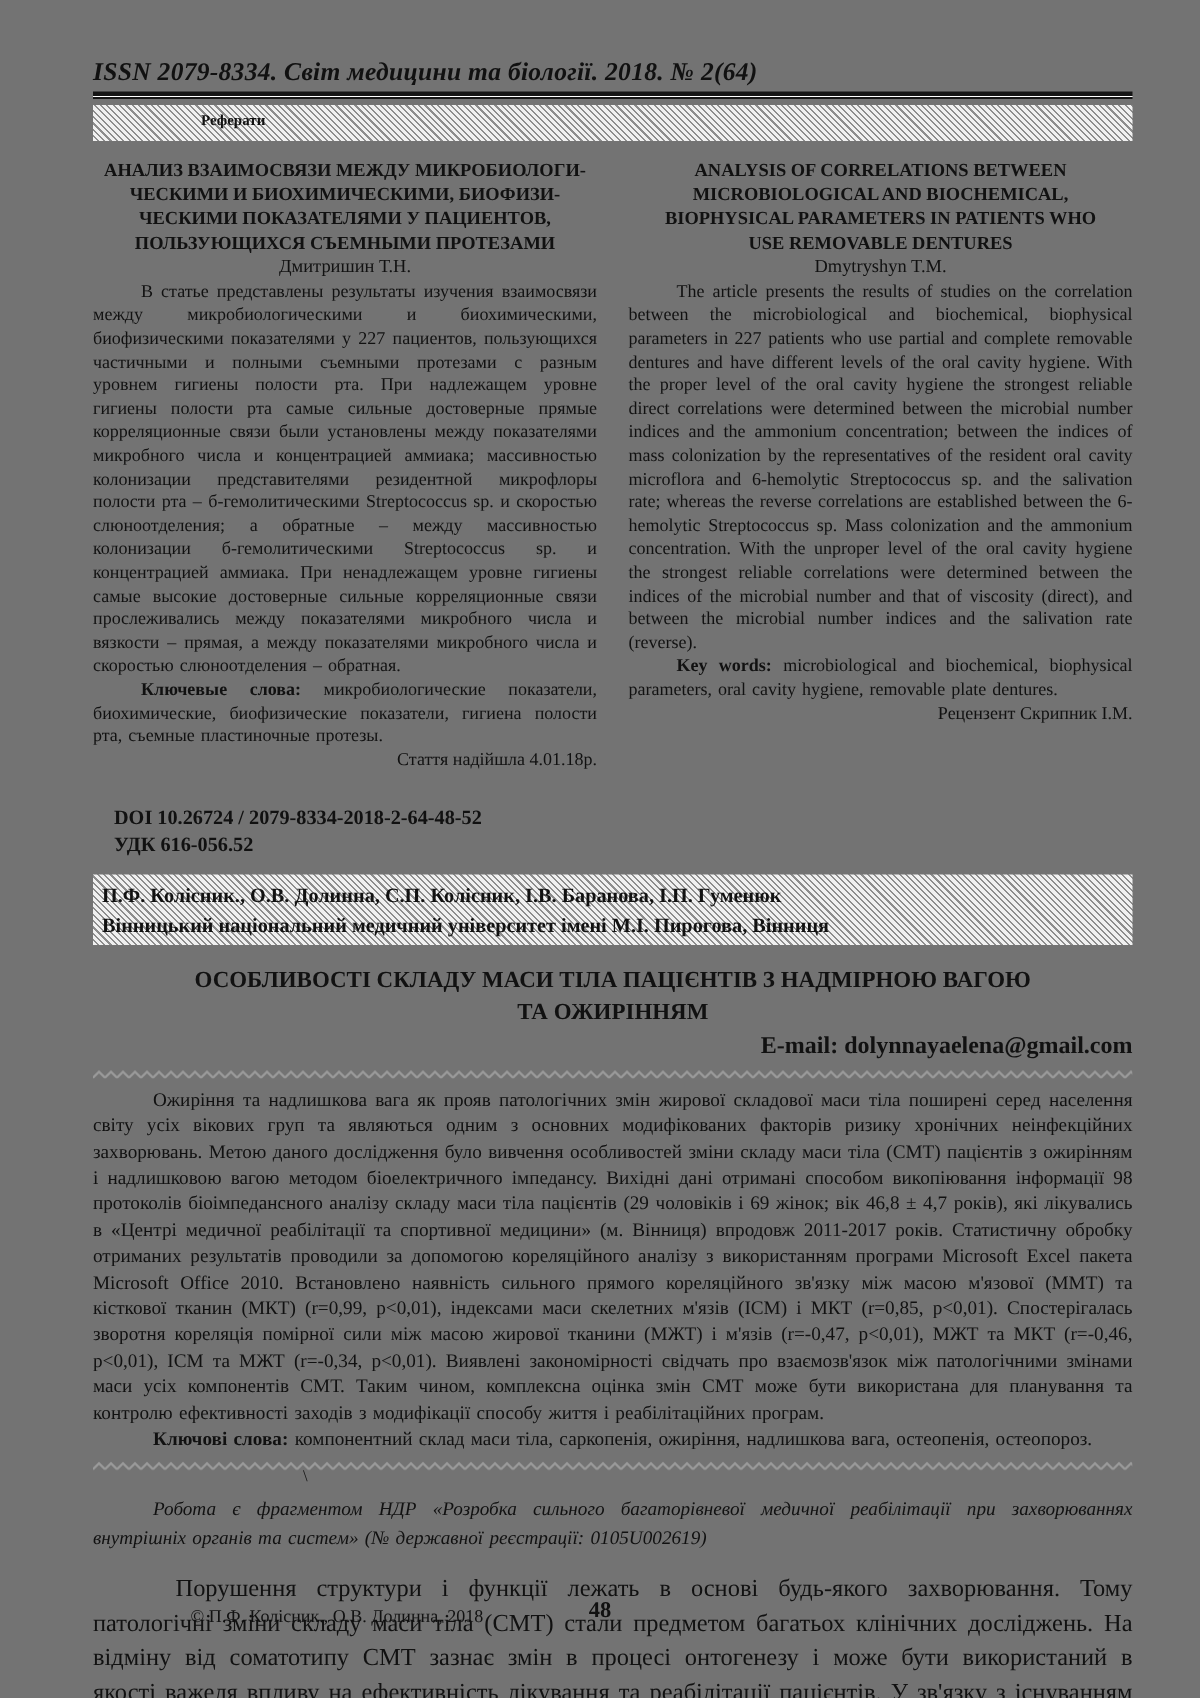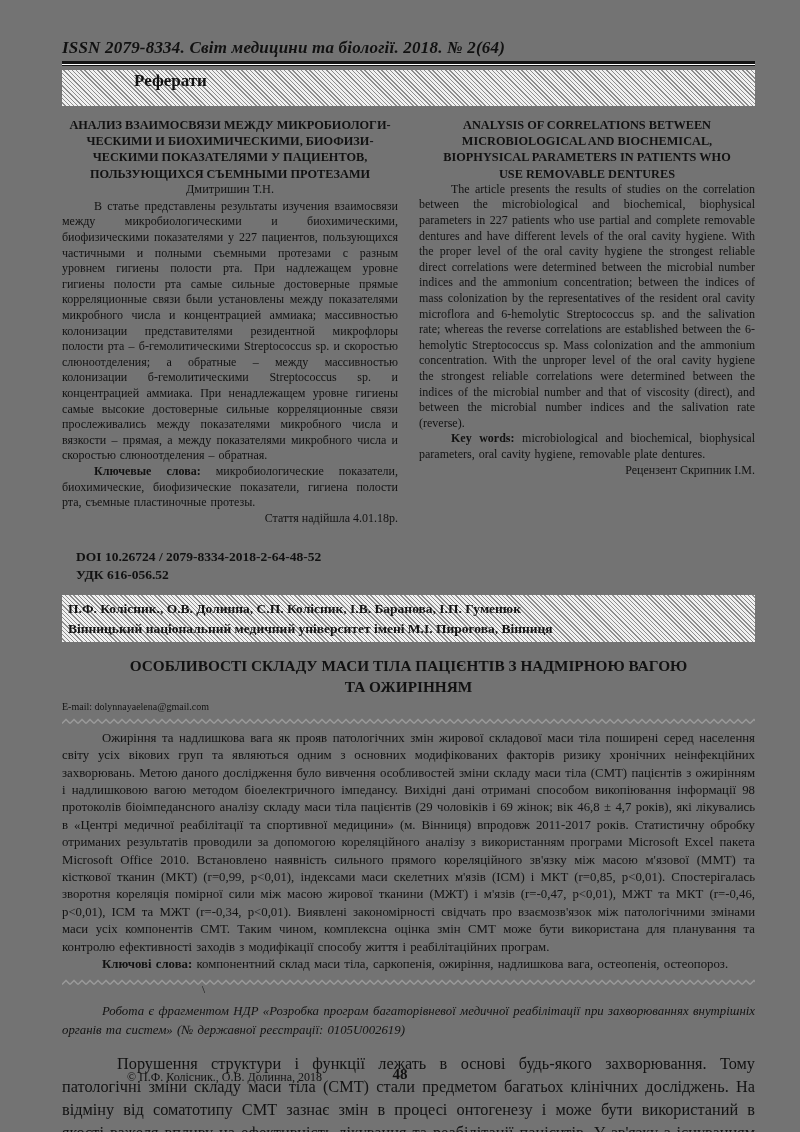--- a/index.html
+++ b/index.html
@@ -12,38 +12,38 @@
     overflow:hidden;
     font-family:"Liberation Serif","DejaVu Serif",serif;
     color:#111;
   }
   .content{width:693px;}
   
   .issn{font-size:17px;font-weight:bold;font-style:italic;letter-spacing:.2px;}
   .double-rule{height:5px;margin-top:3px;
     background:linear-gradient(to bottom,#151515 0 3px,#fff 3px 4px,#151515 4px 5px);}
   .hatch{background:repeating-linear-gradient(45deg,#f0f0f0 0px,#f0f0f0 2px,#8d8d8d 2px,#8d8d8d 3px);}
-  .referaty{margin-top:4px;height:36px;line-height:21px;
-    font-size:17px;font-weight:bold;padding-left:72px;box-sizing:border-box;}
+  .referaty{margin-top:4px;height:24px;line-height:21px;
+    font-size:10px;font-weight:bold;padding-left:72px;box-sizing:border-box;}
   
   .cols{display:flex;gap:21px;margin-top:11px;}
   .col{width:336px;font-size:12px;line-height:1.3;text-align:justify;}
   .col-title{font-weight:bold;text-align:center;font-size:12.3px;line-height:1.32;white-space:pre-line;}
   .col-author{font-weight:normal;text-align:center;font-size:12.3px;margin-bottom:1px;}
   .col-body{text-indent:32px;word-spacing:1px;}
   .col-kw{text-indent:32px;word-spacing:1px;}
   .kw-label{font-weight:bold;}
   .right-line{text-align:right;margin-top:0;}
   
   .doi-block{margin-top:22px;margin-left:14px;font-size:13.5px;font-weight:bold;line-height:1.32;}
   .authors-band{margin-top:11px;padding:4px 6px;text-align:left;
     font-size:13.5px;font-weight:bold;line-height:1.45;}
   .article-title{margin-top:13px;text-align:center;font-weight:bold;font-size:15.3px;
     line-height:1.4;white-space:pre-line;}
-  .email-line{text-align:left;font-size:10px;margin-top:3px;}
+  .email-line{text-align:right;font-size:16px;margin-top:3px;font-weight:bold;}
   .zigzag{display:block;width:100%;height:7px;margin-top:6px;}
   .abstract{margin-top:5px;font-size:12.8px;line-height:1.36;text-align:justify;
     text-indent:40px;word-spacing:1px;}
   .abstract-kw{font-size:12.8px;line-height:1.36;text-align:justify;text-indent:40px;word-spacing:1px;}
   .stray{font-size:11px;margin-left:140px;line-height:6px;height:8px;}
   .ndr-note{font-style:italic;font-size:12.8px;line-height:1.45;text-align:justify;
     text-indent:40px;margin-top:8px;word-spacing:1px;}
   .body-text{margin-top:14px;font-size:16.3px;line-height:1.4;text-align:justify;
     text-indent:55px;word-spacing:1.5px;}
   
@@ -79,20 +79,21 @@
         <div class="col-author">Дмитришин Т.Н.</div>
         <div class="col-body">В статье представлены результаты изучения взаимосвязи между микробиологическими и биохимическими, биофизическими показателями у 227 пациентов, пользующихся частичными и полными съемными протезами с разным уровнем гигиены полости рта. При надлежащем уровне гигиены полости рта самые сильные достоверные прямые корреляционные связи были установлены между показателями микробного числа и концентрацией аммиака; массивностью колонизации представителями резидентной микрофлоры полости рта – б-гемолитическими Streptococcus sp. и скоростью слюноотделения; а обратные – между массивностью колонизации б-гемолитическими Streptococcus sp. и концентрацией аммиака. При ненадлежащем уровне гигиены самые высокие достоверные сильные корреляционные связи прослеживались между показателями микробного числа и вязкости – прямая, а между показателями микробного числа и скоростью слюноотделения – обратная.</div>
         <div class="col-kw"><span class="kw-label">Ключевые слова:</span><span> микробиологические показатели, биохимические, биофизические показатели, гигиена полости рта, съемные пластиночные протезы.</span></div>
         <div class="right-line">Стаття надійшла 4.01.18р.</div>
       </div>
       <div class="col">
         <div class="col-title">ANALYSIS OF CORRELATIONS BETWEEN
 MICROBIOLOGICAL AND BIOCHEMICAL,
 BIOPHYSICAL PARAMETERS IN PATIENTS WHO
 USE REMOVABLE DENTURES</div>
+        <div class="col-author">Dmytryshyn T.M.</div>
         <div class="col-body">The article presents the results of studies on the correlation between the microbiological and biochemical, biophysical parameters in 227 patients who use partial and complete removable dentures and have different levels of the oral cavity hygiene. With the proper level of the oral cavity hygiene the strongest reliable direct correlations were determined between the microbial number indices and the ammonium concentration; between the indices of mass colonization by the representatives of the resident oral cavity microflora and 6-hemolytic Streptococcus sp. and the salivation rate; whereas the reverse correlations are established between the 6-hemolytic Streptococcus sp. Mass colonization and the ammonium concentration. With the unproper level of the oral cavity hygiene the strongest reliable correlations were determined between the indices of the microbial number and that of viscosity (direct), and between the microbial number indices and the salivation rate (reverse).</div>
         <div class="col-kw"><span class="kw-label">Key words:</span><span> microbiological and biochemical, biophysical parameters, oral cavity hygiene, removable plate dentures.</span></div>
         <div class="right-line">Рецензент Скрипник І.М.</div>
       </div>
     </div>
 
     <div class="doi-block">
       <div>DOI 10.26724 / 2079-8334-2018-2-64-48-52</div>
       <div>УДК 616-056.52</div>
     </div>
@@ -112,21 +113,21 @@
 
     <div class="abstract">Ожиріння та надлишкова вага як прояв патологічних змін жирової складової маси тіла поширені серед населення світу усіх вікових груп та являються одним з основних модифікованих факторів ризику хронічних неінфекційних захворювань. Метою даного дослідження було вивчення особливостей зміни складу маси тіла (СМТ) пацієнтів з ожирінням і надлишковою вагою методом біоелектричного імпедансу. Вихідні дані отримані способом викопіювання інформації 98 протоколів біоімпедансного аналізу складу маси тіла пацієнтів (29 чоловіків і 69 жінок; вік 46,8 ± 4,7 років), які лікувались в «Центрі медичної реабілітації та спортивної медицини» (м. Вінниця) впродовж 2011-2017 років. Статистичну обробку отриманих результатів проводили за допомогою кореляційного аналізу з використанням програми Microsoft Excel пакета Microsoft Office 2010. Встановлено наявність сильного прямого кореляційного зв'язку між масою м'язової (ММТ) та кісткової тканин (МКТ) (r=0,99, p&lt;0,01), індексами маси скелетних м'язів (ІСМ) і МКТ (r=0,85, p&lt;0,01). Спостерігалась зворотня кореляція помірної сили між масою жирової тканини (МЖТ) і м'язів (r=-0,47, p&lt;0,01), МЖТ та МКТ (r=-0,46, p&lt;0,01), ІСМ та МЖТ (r=-0,34, p&lt;0,01). Виявлені закономірності свідчать про взаємозв'язок між патологічними змінами маси усіх компонентів СМТ. Таким чином, комплексна оцінка змін СМТ може бути використана для планування та контролю ефективності заходів з модифікації способу життя і реабілітаційних програм.</div>
     <div class="abstract-kw"><span class="kw-label">Ключові слова:</span><span> компонентний склад маси тіла, саркопенія, ожиріння, надлишкова вага, остеопенія, остеопороз.</span></div>
 
     <svg class="zigzag">
         <rect width="100%" height="100%" fill="url(#zz)"></rect>
       </svg>
 
     <div class="stray">\</div>
 
-    <div class="ndr-note">Робота є фрагментом НДР «Розробка програм багаторівневої медичної реабілітації при захворюваннях внутрішніх органів та систем» (№ державної реєстрації: 0105U002619)</div>
+    <div class="ndr-note">Робота є фрагментом НДР «Розробка сильного багаторівневої медичної реабілітації при захворюваннях внутрішніх органів та систем» (№ державної реєстрації: 0105U002619)</div>
 
     <div class="body-text">Порушення структури і функції лежать в основі будь-якого захворювання. Тому патологічні зміни складу маси тіла (СМТ) стали предметом багатьох клінічних досліджень. На відміну від соматотипу СМТ зазнає змін в процесі онтогенезу і може бути використаний в якості важеля впливу на ефективність лікування та реабілітації пацієнтів. У зв'язку з існуванням декількох моделей СМТ (двох-, трьох-, чьотирьохкомпонентна, п'ятирівнева багатокомпонентна), великої кількості методів вивчення (магнітно-резонансна і спіральна комп'ютерна томографія, двохфотонна рентгенівська абсорбціометрія, біоімпедансний аналіз, антропометрія) і обробки</div>
 
   </div>
 
   <div class="footer">
     <span class="copyright">© П.Ф. Колісник., О.В. Долинна, 2018</span>
     <span class="page-num">48</span>
   </div>
 </div>

